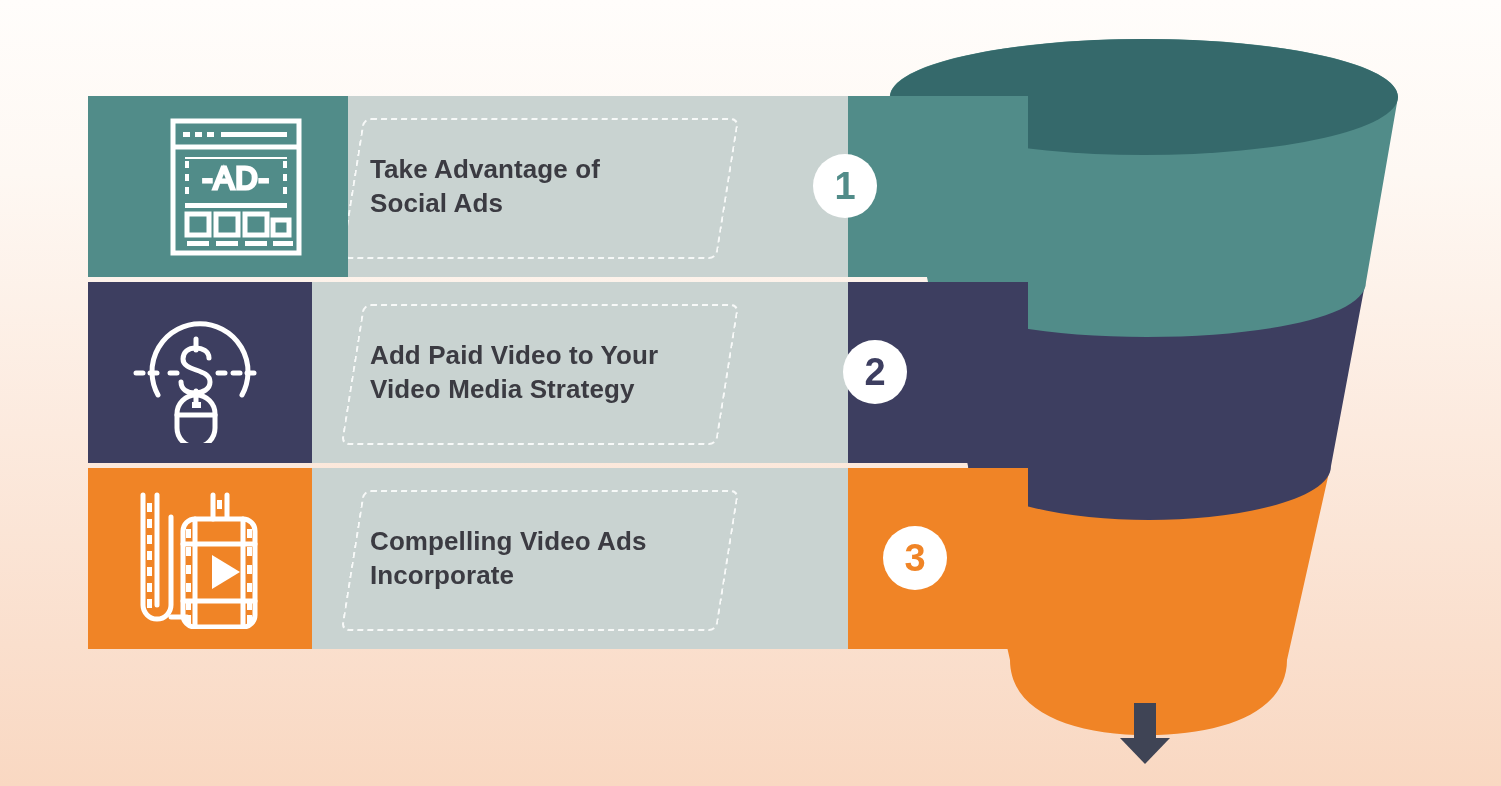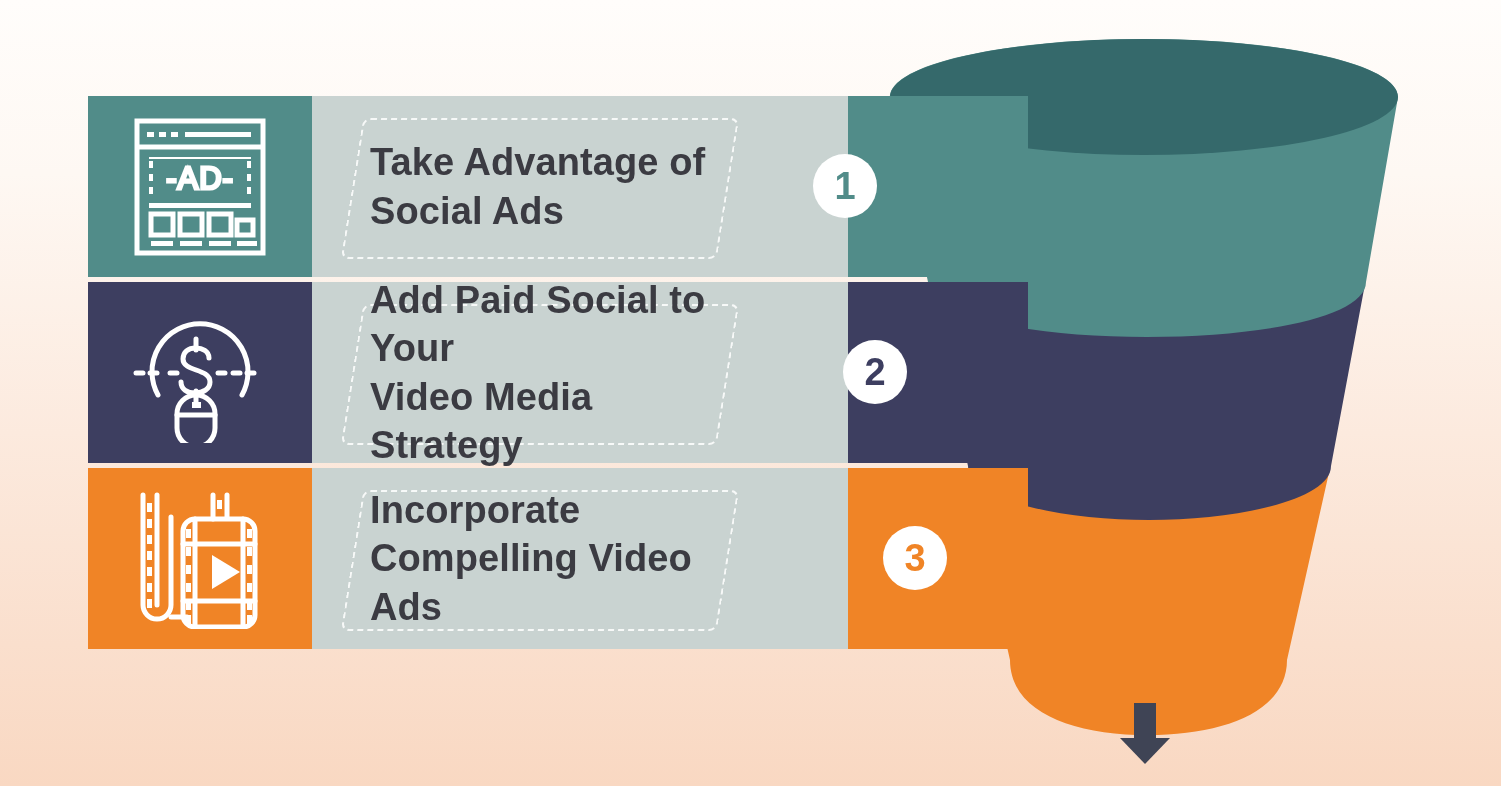--- a/index.html
+++ b/index.html
@@ -82,21 +82,21 @@
     height: 137px;
     border: 2px dashed rgba(255,255,255,0.85);
     border-radius: 8px;
     transform: skewX(-9deg);
   }
 
   .row-title {
     position: relative;
     z-index: 2;
     margin-left: 58px;
-    font-size: 38px;
+    font-size: 26px;
     font-weight: bold;
     line-height: 1.27;
     color: #3B3B42;
     letter-spacing: 0.1px;
     max-width: 380px;
   }
 
   
   .wedge {
     position: absolute;
@@ -173,21 +173,21 @@
       </svg>
 
       <div class="text-panel">
         <div class="dash-frame"></div>
         <div class="row-title">
           <div>Take Advantage of</div>
           <div>Social Ads</div>
         </div>
       </div>
 
-      <div class="icon-box" style="background:#518C89;">
+      <div class="icon-box" style="background:#518C89;padding-left:36px;">
         <svg class="glyph" width="134" height="140" viewBox="0 0 134 140">
           <g fill="none" stroke="#FFFFFF" stroke-width="5">
             <rect x="4" y="4" width="126" height="132"></rect>
             <line x1="4" y1="30" x2="130" y2="30"></line>
             <rect x="16" y="40" width="102" height="2" fill="#FFFFFF" stroke="none"></rect>
           </g>
 
           <g fill="#FFFFFF">
             <rect x="14" y="15" width="7" height="5"></rect>
             <rect x="26" y="15" width="7" height="5"></rect>
@@ -226,21 +226,21 @@
     </div>
 
     <div class="row">
       <svg class="wedge" style="left:640px;" viewBox="0 0 300 181" preserveAspectRatio="none">
         <polygon points="92,0 300,0 300,181 64,181" fill="#3D3E60"></polygon>
       </svg>
 
       <div class="text-panel">
         <div class="dash-frame"></div>
         <div class="row-title">
-          <div>Add Paid Social to Your</div>
+          <div>Add Paid Video to Your</div>
           <div>Video Media Strategy</div>
         </div>
       </div>
 
       <div class="icon-box" style="background:#3D3E60;">
         <svg class="glyph" width="140" height="140" viewBox="0 0 140 140">
           <g fill="none" stroke="#FFFFFF" stroke-width="5" stroke-linecap="round">
 
             <path d="M28,92 A48,48 0 1 1 112,92"></path>
 
@@ -269,22 +269,22 @@
     </div>
 
     <div class="row">
       <svg class="wedge" style="left:640px;" viewBox="0 0 300 181" preserveAspectRatio="none">
         <polygon points="64,0 300,0 300,181 36,181" fill="#F08426"></polygon>
       </svg>
 
       <div class="text-panel">
         <div class="dash-frame"></div>
         <div class="row-title">
+          <div>Compelling Video Ads</div>
           <div>Incorporate</div>
-          <div>Compelling Video Ads</div>
         </div>
       </div>
 
       <div class="icon-box" style="background:#F08426;">
         <svg class="glyph" width="146" height="140" viewBox="0 0 146 140">
           <g fill="none" stroke="#FFFFFF" stroke-width="5" stroke-linecap="round">
 
             <path d="M16,6 L16,116 A14,14 0 0 0 44,116 L44,28"></path>
             <path d="M30,6 L30,116"></path>
 

